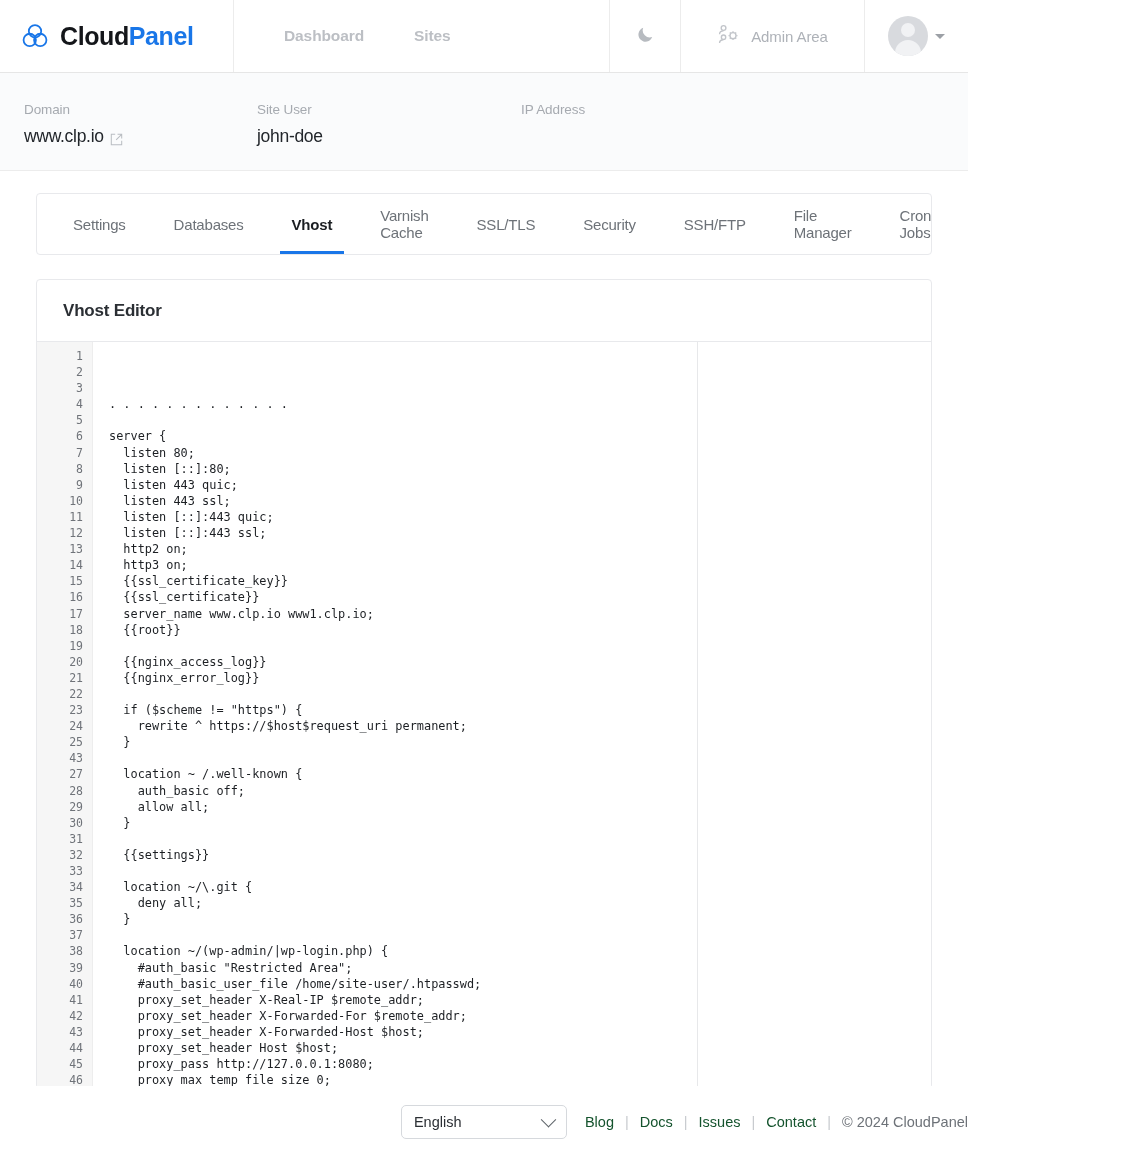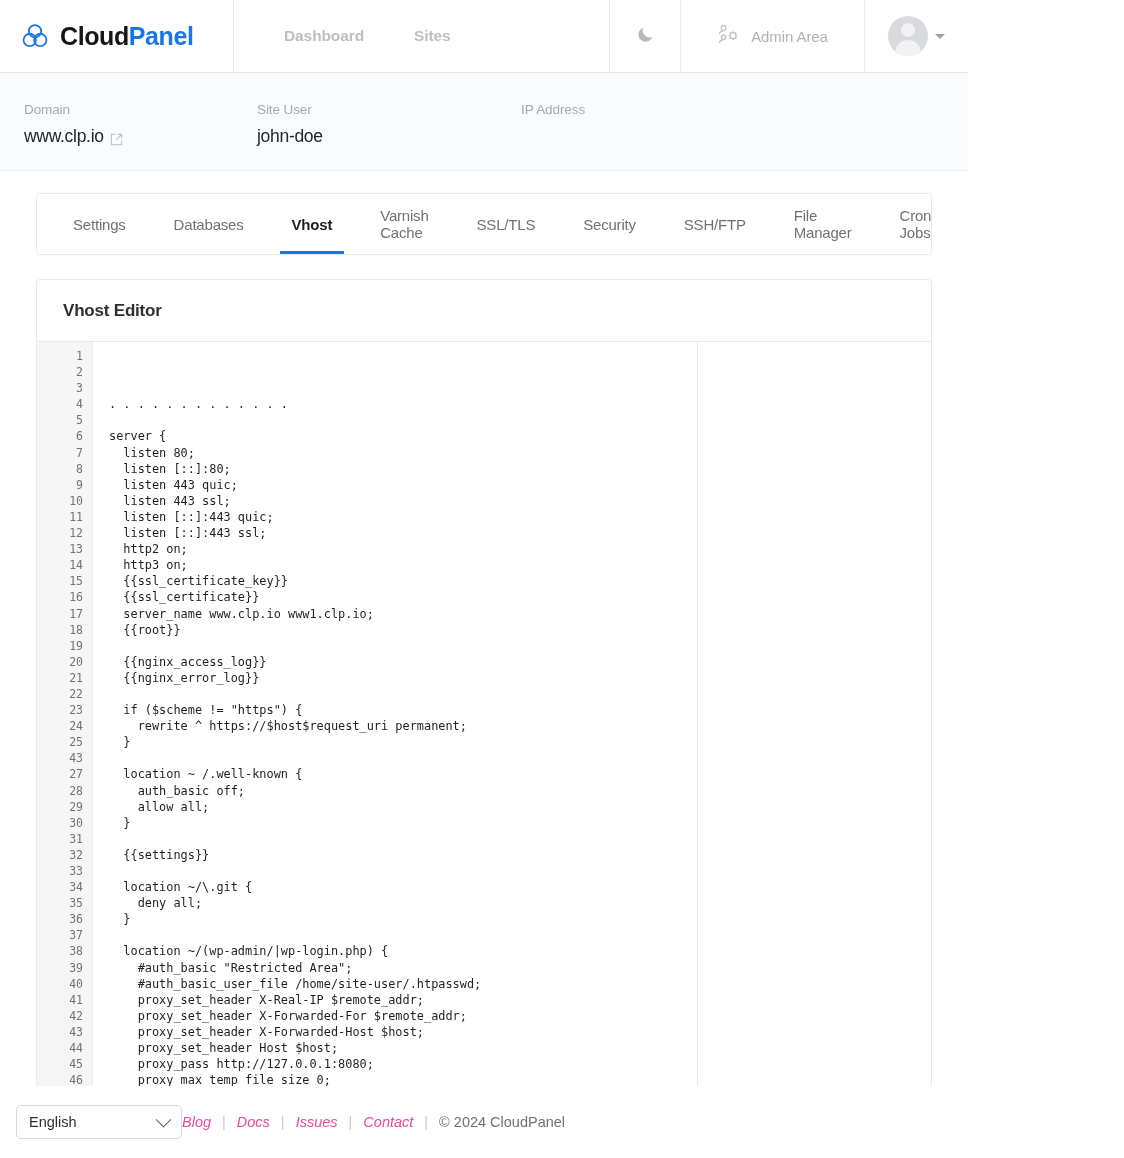--- a/index.html
+++ b/index.html
@@ -155,37 +155,37 @@
   .margin-guide {
     position: absolute; top: 0; bottom: 0; left: 604px;
     width: 1px; background: #e7e8ea;
   }
   .code-line { height: 16.1px; }
 
   
   .footer {
     position: absolute; left: 0; right: 0; bottom: 0;
     height: 72px;
-    display: flex; align-items: center; justify-content: flex-start;
+    display: flex; align-items: center; justify-content: flex-end;
+    gap: 18px;
     background: #fff;
-    margin-left: 16px;
   }
   .lang-select {
     width: 166px; height: 34px;
     border: 1px solid #d6d9dd; border-radius: 5px;
     display: flex; align-items: center; justify-content: space-between;
     padding: 0 12px;
     font-size: 14.5px; color: #2b2f34; background: #fff; cursor: pointer;
   }
   .chev {
     width: 11px; height: 11px; border-right: 1.6px solid #5d6268; border-bottom: 1.6px solid #5d6268;
     transform: rotate(45deg) translate(-2px,-2px);
   }
   .footlinks { display: flex; align-items: center; gap: 11px; font-size: 14.5px; color: #6d7278; }
-  .footlinks a { color: #ec4899; text-decoration: none; cursor: pointer; font-style: italic; }
+  .footlinks a { color: #14532d; text-decoration: none; cursor: pointer; }
   .sep { color: #c7cace; }
   .copy { color: #6d7278; }
   .copy .brandword { color: #6d7278; margin-left: 4px; }
 </style>
 </head>
 <body>
 
 <div class="page">
 
   <div class="topnav">

